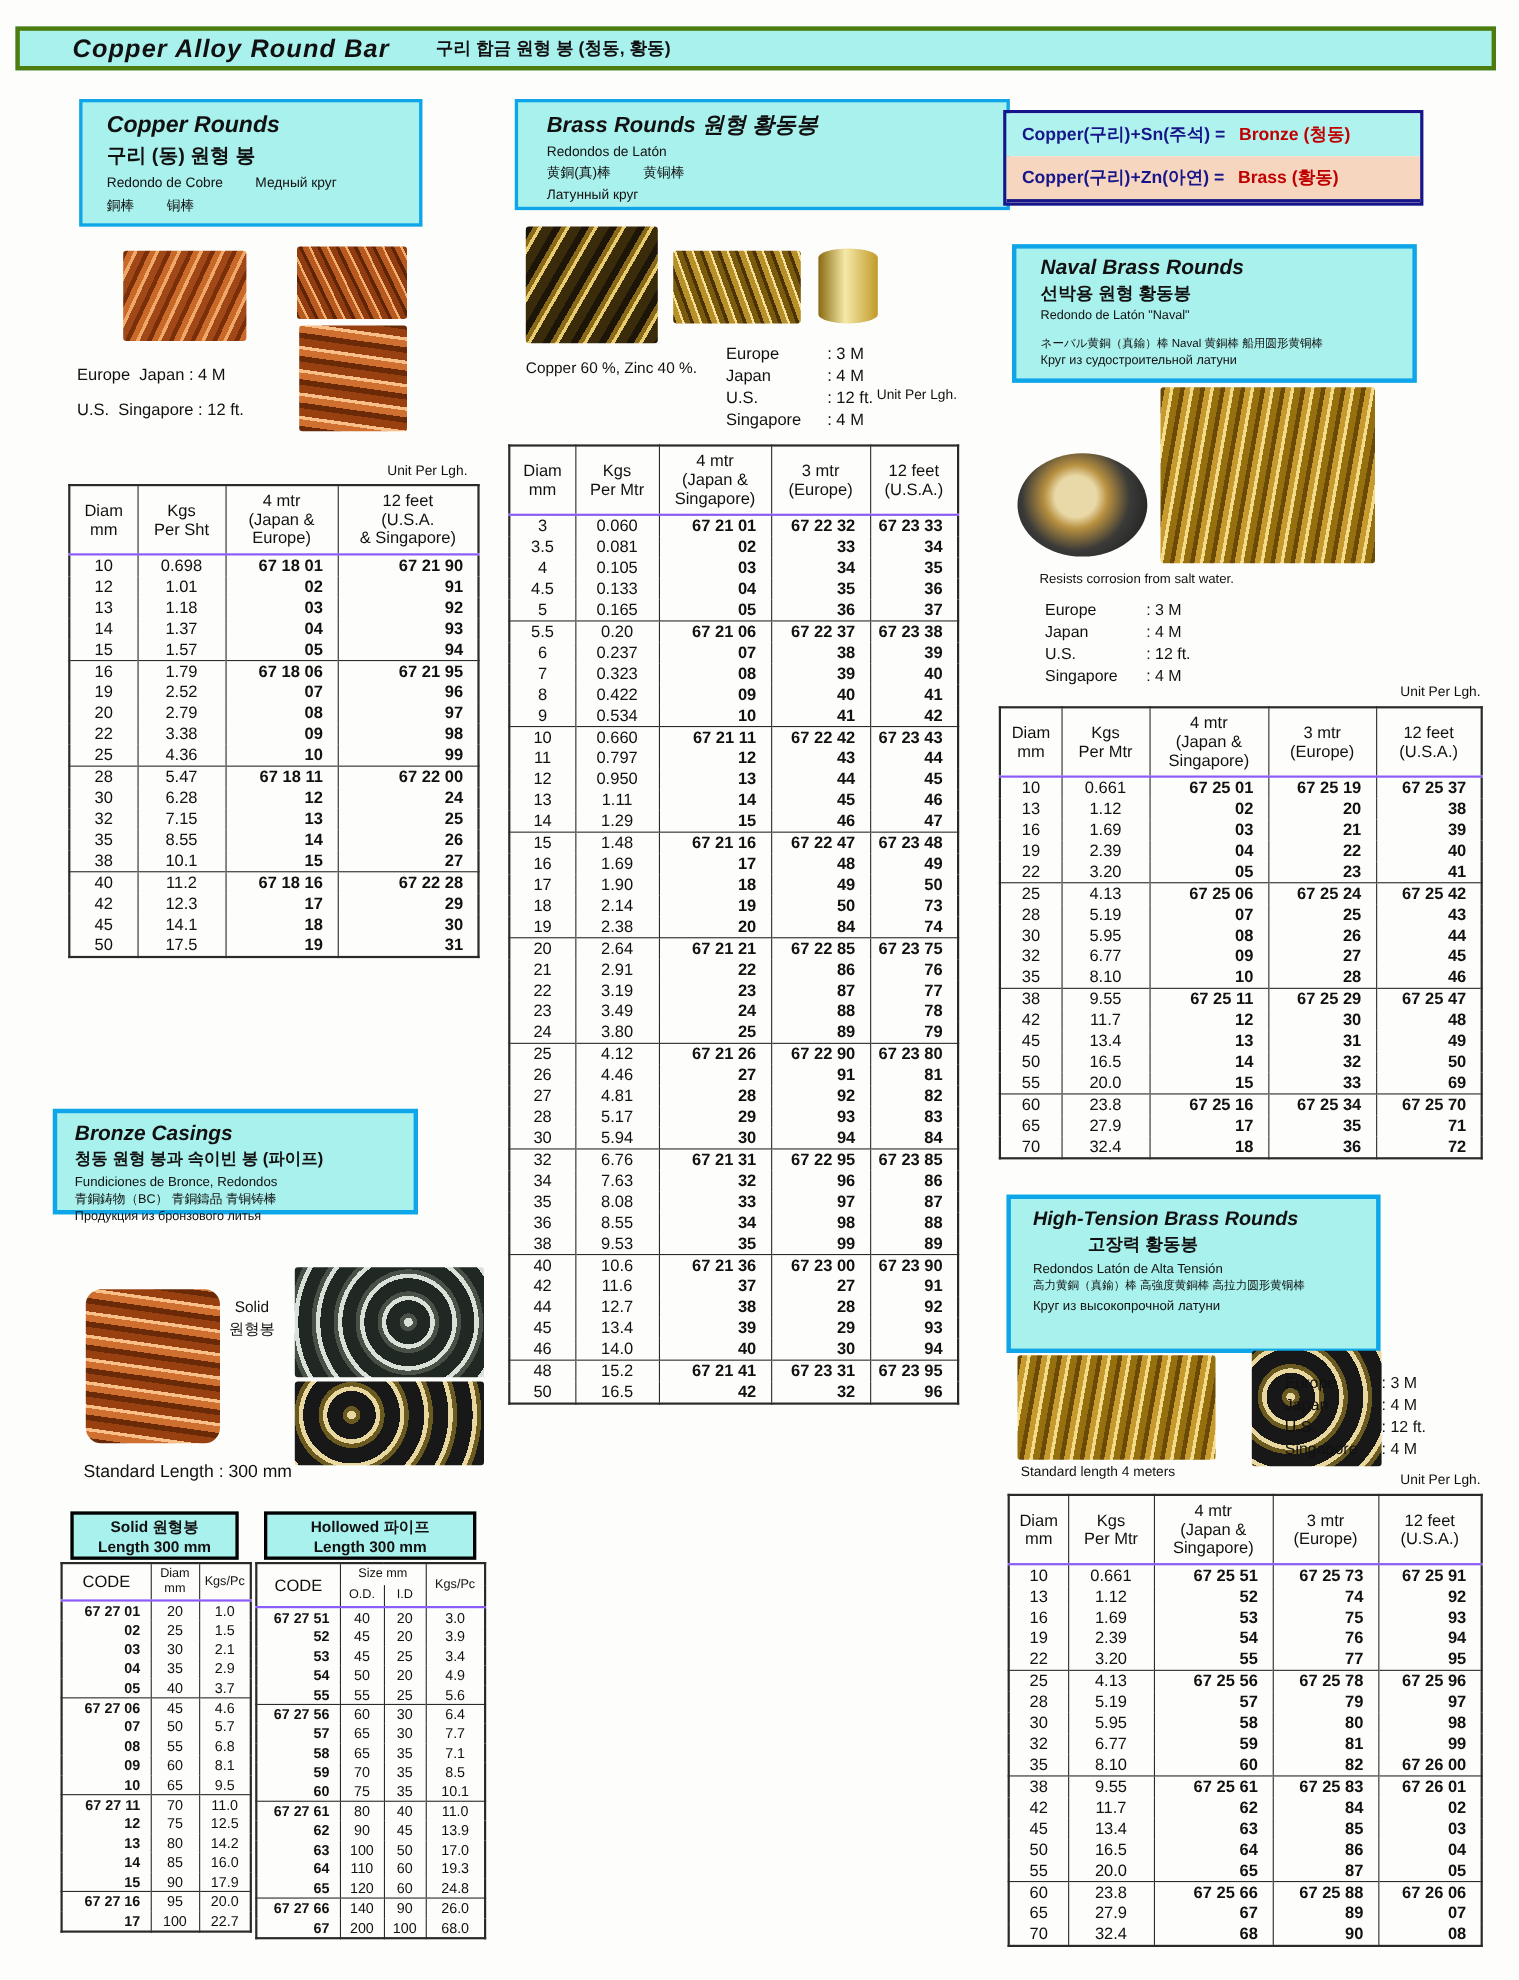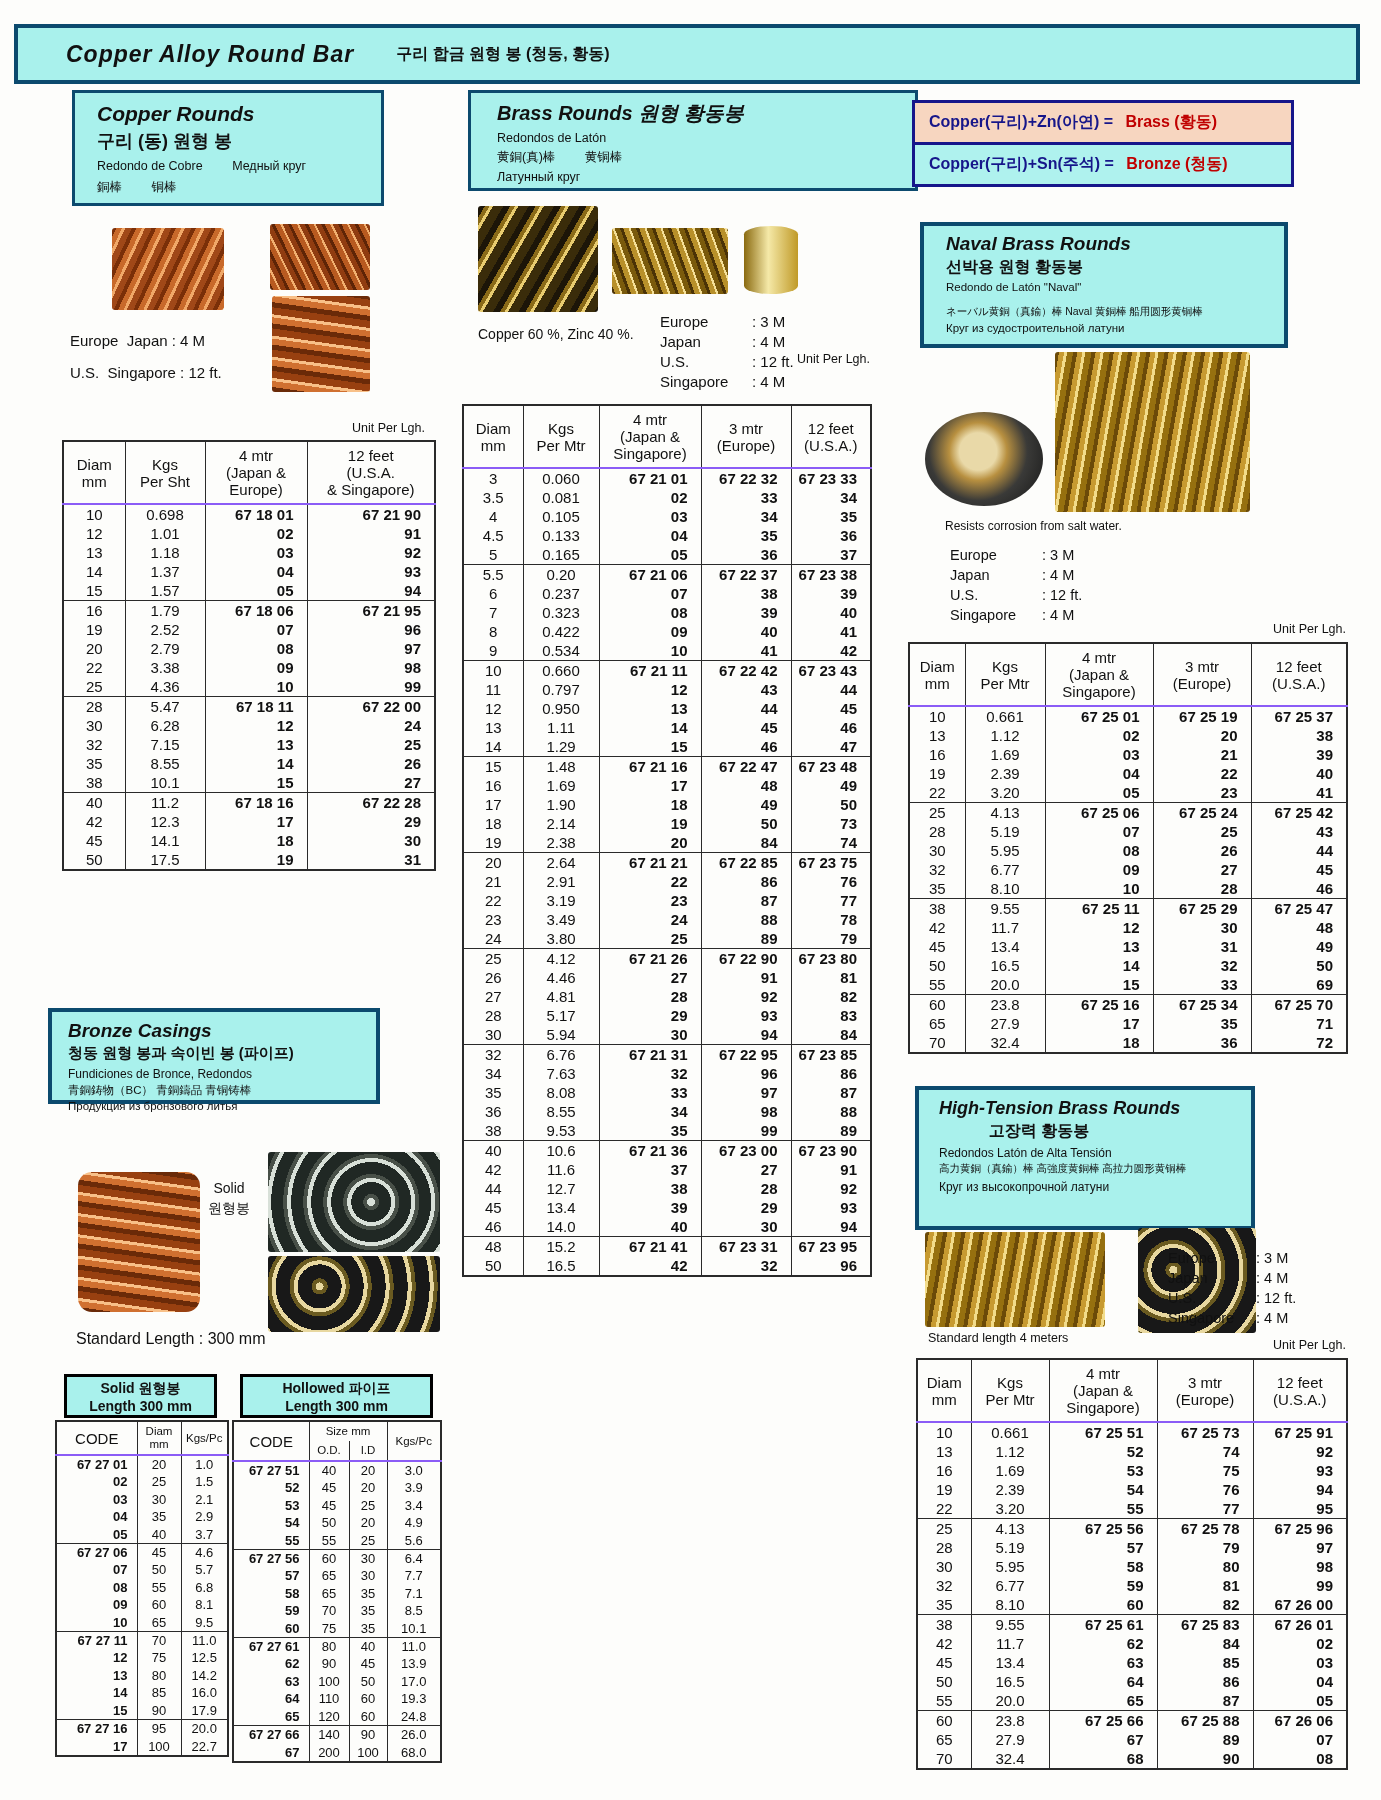--- a/index.html
+++ b/index.html
@@ -2,27 +2,27 @@
 <html><head>
 <meta charset="utf-8">
 <style>
   html,body{margin:0;padding:0;background:#e8e8e4;}
   #page{position:relative;width:1381px;height:1800px;background:#fdfdfb;
         font-family:"Liberation Sans",sans-serif;color:#111;overflow:hidden;}
   .abs{position:absolute;}
   .pre{white-space:pre;}
 
   
-  .titlebar{left:14px;top:24px;width:1346px;height:60px;background:#a9f1ec;
-            border:4px solid #0c4a6e;display:flex;align-items:center;padding-left:48px;box-sizing:border-box;}
+  .titlebar{left:14px;top:24px;width:1346px;height:40px;background:#a9f1ec;
+            border:4px solid #4d7c0f;display:flex;align-items:center;padding-left:48px;box-sizing:border-box;}
   .titlebar .t-en{font-size:23px;font-weight:bold;font-style:italic;letter-spacing:1px;}
   .titlebar .t-kr{font-size:16px;font-weight:bold;margin-left:42px;}
 
   
-  .cyanbox{background:#a9f1ec;border:3px solid #0c4a6e;box-sizing:border-box;}
+  .cyanbox{background:#a9f1ec;border:3px solid #0ea5e9;box-sizing:border-box;}
   .bx-title{font-weight:bold;font-style:italic;}
   .bx-kr{font-weight:bold;}
   .bx-sm{font-size:12px;}
   .bx-row span{margin-right:26px;}
 
   .box-copper{left:72px;top:90px;width:312px;height:116px;padding:9px 0 0 22px;}
   .box-copper .bx-title{font-size:21px;}
   .box-copper .bx-kr{font-size:18px;margin-top:3px;}
   .box-copper .bx-row{font-size:12.5px;margin-top:6px;}
 
@@ -650,27 +650,27 @@
             <td>16.5</td>
             <td class="code">42</td>
             <td class="code">32</td>
             <td class="code">96</td>
           </tr>
         </tbody>
       </table>
     </div>
 
   <div class="abs formula">
+    <div class="frow r2">
+      <span class="fl">Copper(구리)+Sn(주석) = </span>
+      <span class="fr">Bronze (청동)</span>
+    </div>
     <div class="frow r1">
       <span class="fl">Copper(구리)+Zn(아연) = </span>
       <span class="fr">Brass (황동)</span>
-    </div>
-    <div class="frow r2">
-      <span class="fl">Copper(구리)+Sn(주석) = </span>
-      <span class="fr">Bronze (청동)</span>
     </div>
   </div>
 
   <div class="abs cyanbox box-naval">
     <div class="bx-title">Naval Brass Rounds</div>
     <div class="bx-kr">선박용 원형 황동봉</div>
     <div class="bx-sm">Redondo de Latón "Naval"</div>
     <div class="bx-xs">ネーバル黄銅（真鍮）棒  Naval 黄銅棒 船用圆形黄铜棒</div>
     <div class="bx-sm">Круг из судостроительной латуни</div>
   </div>

